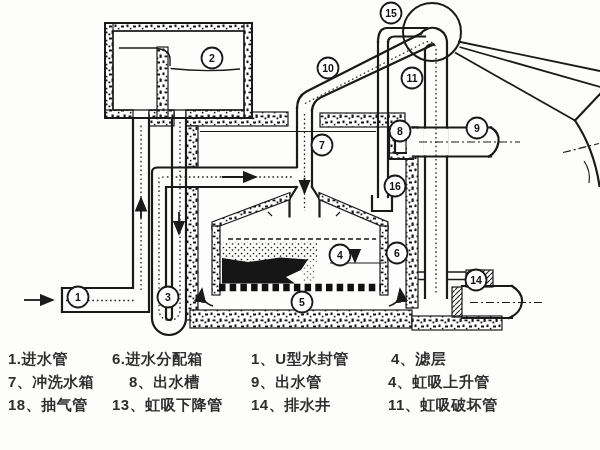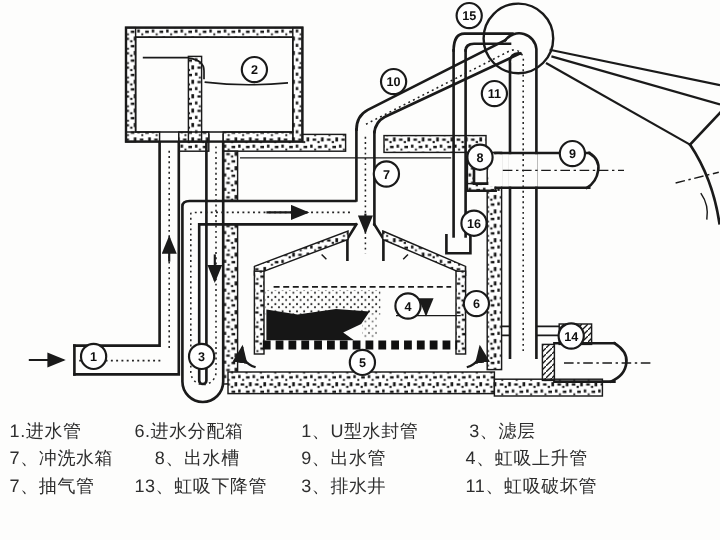--- a/index.html
+++ b/index.html
@@ -1,19 +1,19 @@
 <!DOCTYPE html>
 <html><head>
 <meta charset="utf-8">
 <style>
   html,body{margin:0;padding:0;background:#ffffff;}
   .shot{position:relative;width:600px;height:450px;background:#fdfdfc;overflow:hidden;
         font-family:"Liberation Sans","DejaVu Sans",sans-serif;}
   .diagram{position:absolute;left:0;top:0;}
-  .lg{position:absolute;font-weight:normal;font-size:15px;color:#2e2e2e;white-space:nowrap;
+  .lg{position:absolute;font-weight:bold;font-size:15px;color:#2e2e2e;white-space:nowrap;
       letter-spacing:0.5px;}
   svg text.co{font-family:"Liberation Sans","DejaVu Sans",sans-serif;font-size:10.5px;
       font-weight:bold;fill:#101010;text-anchor:middle;}
   svg .ln{stroke:#1a1a1a;stroke-width:2.2;fill:none;stroke-linecap:square;}
   svg .th{stroke:#1a1a1a;stroke-width:1.2;fill:none;}
   svg .wl{stroke:#1a1a1a;stroke-width:1.4;fill:none;}
   svg .dot{stroke:#222;stroke-width:1.3;fill:none;stroke-dasharray:1.6 2.8;}
   svg .dash5{stroke:#1a1a1a;stroke-width:1.4;fill:none;stroke-dasharray:5 3;}
   svg .dd{stroke:#1a1a1a;stroke-width:1.2;fill:none;stroke-dasharray:8 3 2 3;}
   svg .arw{stroke:#1a1a1a;stroke-width:1.8;fill:none;}
@@ -245,24 +245,24 @@
       <circle cx="395" cy="186" r="10.5" fill="#fff" stroke="#1a1a1a" stroke-width="1.8"></circle>
       <text class="co" x="395" y="189.8">16</text>
         </g>
   </g>
 </svg>
 
 <div>
   <span class="lg" style="left:8px;top:350px">1.进水管</span>
   <span class="lg" style="left:112px;top:350px">6.进水分配箱</span>
   <span class="lg" style="left:251px;top:350px">1、U型水封管</span>
-  <span class="lg" style="left:391px;top:350px">3、滤层</span>
+  <span class="lg" style="left:391px;top:350px">4、滤层</span>
   <span class="lg" style="left:8px;top:373px">7、冲洗水箱</span>
   <span class="lg" style="left:129px;top:373px">8、出水槽</span>
   <span class="lg" style="left:251px;top:373px">9、出水管</span>
   <span class="lg" style="left:388px;top:373px">4、虹吸上升管</span>
-  <span class="lg" style="left:8px;top:396px">7、抽气管</span>
+  <span class="lg" style="left:8px;top:396px">18、抽气管</span>
   <span class="lg" style="left:112px;top:396px">13、虹吸下降管</span>
-  <span class="lg" style="left:251px;top:396px">3、排水井</span>
+  <span class="lg" style="left:251px;top:396px">14、排水井</span>
   <span class="lg" style="left:388px;top:396px">11、虹吸破坏管</span>
 </div>
 
 </div>
 
 </body></html>

